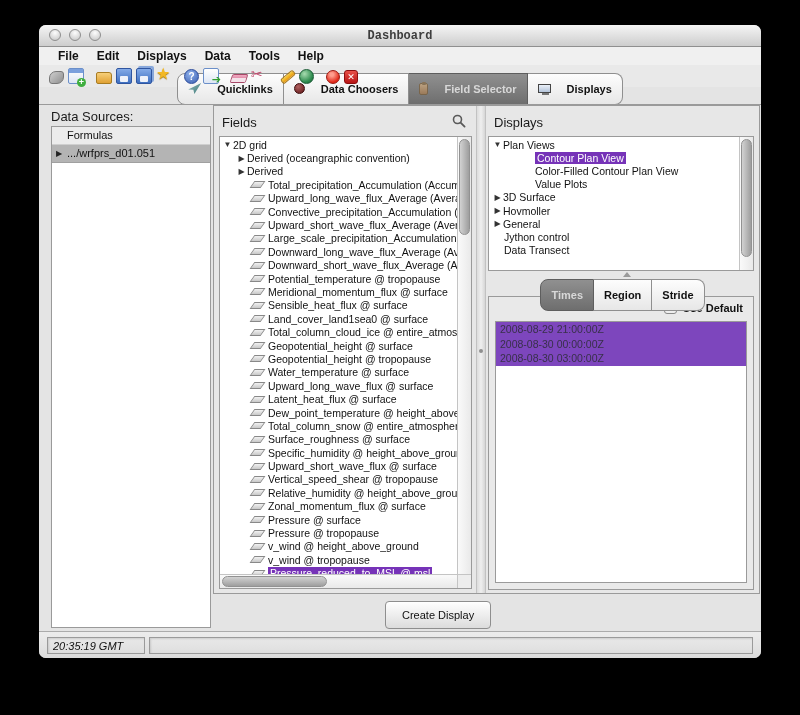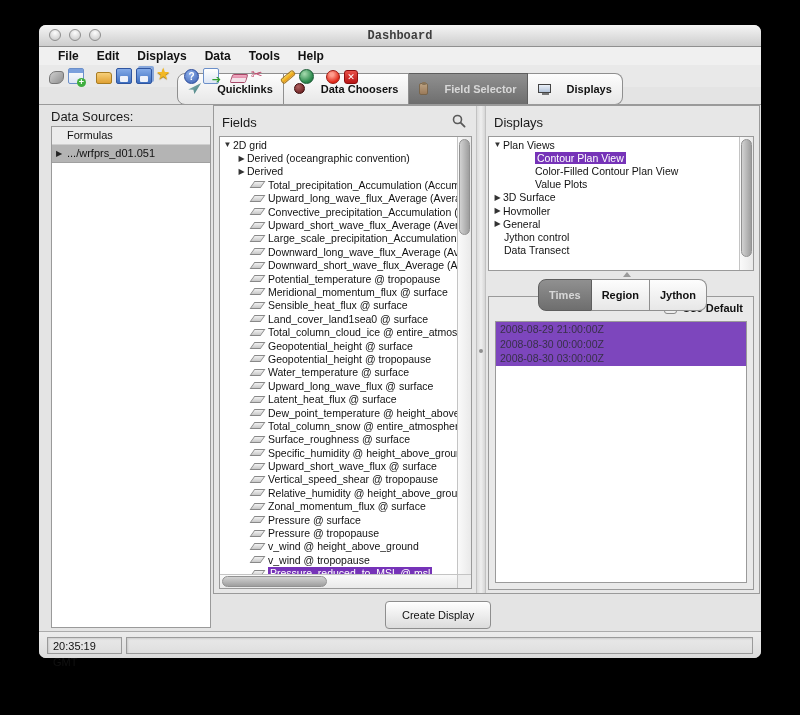--- a/index.html
+++ b/index.html
@@ -127,21 +127,21 @@
   .timerow{height:14.5px;line-height:14.5px;font-size:10.5px;color:#38304a;background:#7d46bd;padding-left:4px;white-space:nowrap;}
   
   .buttonrow{position:absolute;left:174px;right:0;top:489px;height:38px;}
   .aquabtn{position:absolute;left:172px;top:7px;height:28px;padding:0 16px;font-size:11px;color:#111;
     background:linear-gradient(#ffffff,#dcdcdc);border:1px solid #8e8e8e;border-radius:4px;
     box-shadow:0 1px 1px rgba(255,255,255,.8) inset;}
   .statusbar{position:absolute;left:0;right:0;bottom:0;height:27px;background:linear-gradient(#ececec,#dcdcdc);
     border-top:1px solid #ababab;border-radius:0 0 7px 7px;display:flex;align-items:center;padding:0 8px;gap:4px;box-sizing:border-box;}
   .statusbox{height:17px;line-height:16px;border:1px solid #9a9a9a;box-shadow:inset 1px 1px 2px rgba(0,0,0,.12);
     font-size:11px;color:#111;padding:0 5px;box-sizing:border-box;}
-  .statusbox.time{width:75px;}
+  .statusbox.time{width:98px;font-style:italic;}
   .statusbox.msg{flex:1;}
 </style>
 </head>
 <body>
 
 <div class="window">
 
   <div class="titlebar">
     <div class="lights">
       <span class="light"></span>
@@ -530,21 +530,21 @@
 
               <div class="tab" data-on="on">
                 <span>Times</span>
               </div>
 
               <div class="tab" data-on="off">
                 <span>Region</span>
               </div>
 
               <div class="tab" data-on="off">
-                <span>Jython</span>
+                <span>Stride</span>
               </div>
             </div>
         </div>
 
         <div class="lowerpanel">
           <div class="cbrow">
             <span class="cbbox" data-checked="true"></span>
             <span class="cblabel">Use Default</span>
           </div>
           <div class="timesbox">

